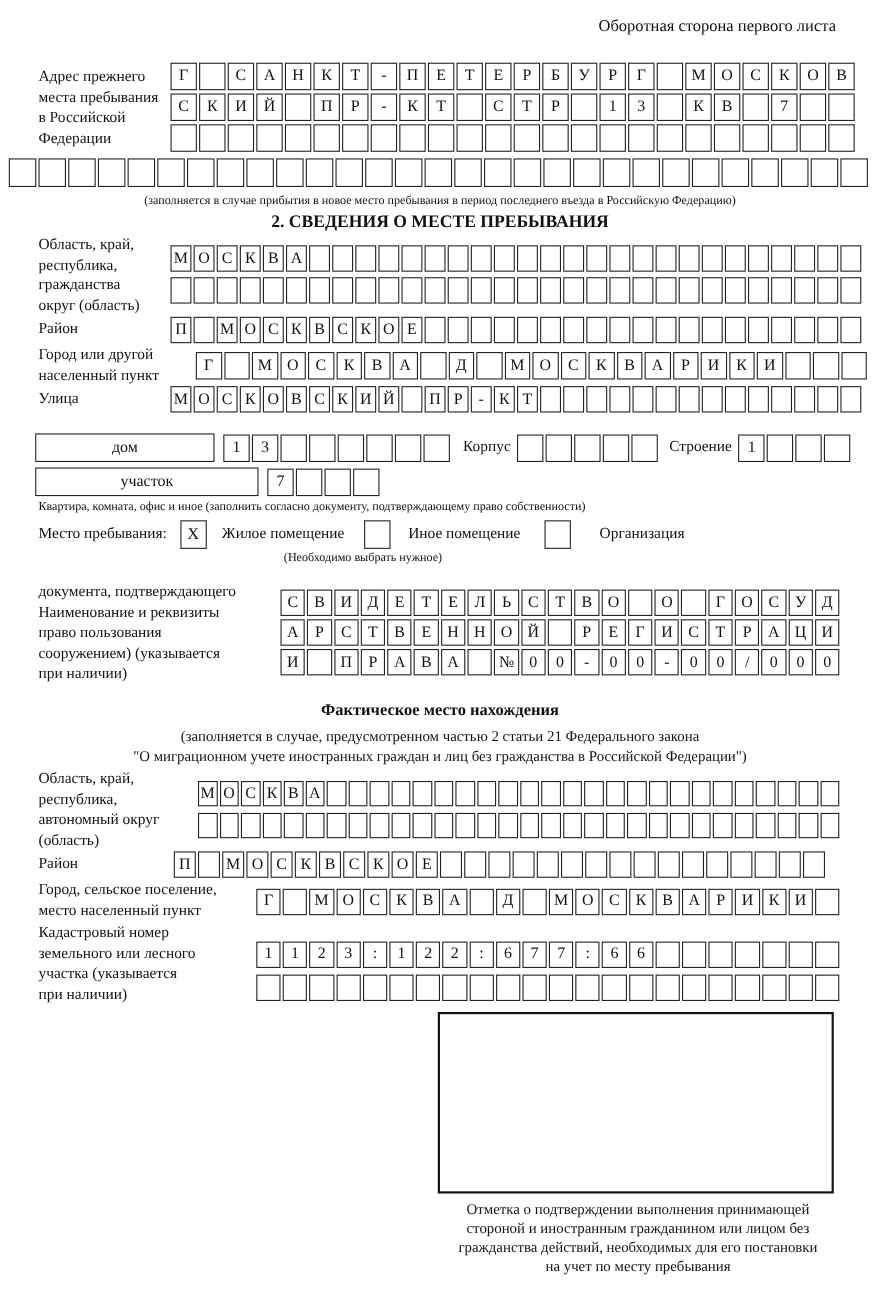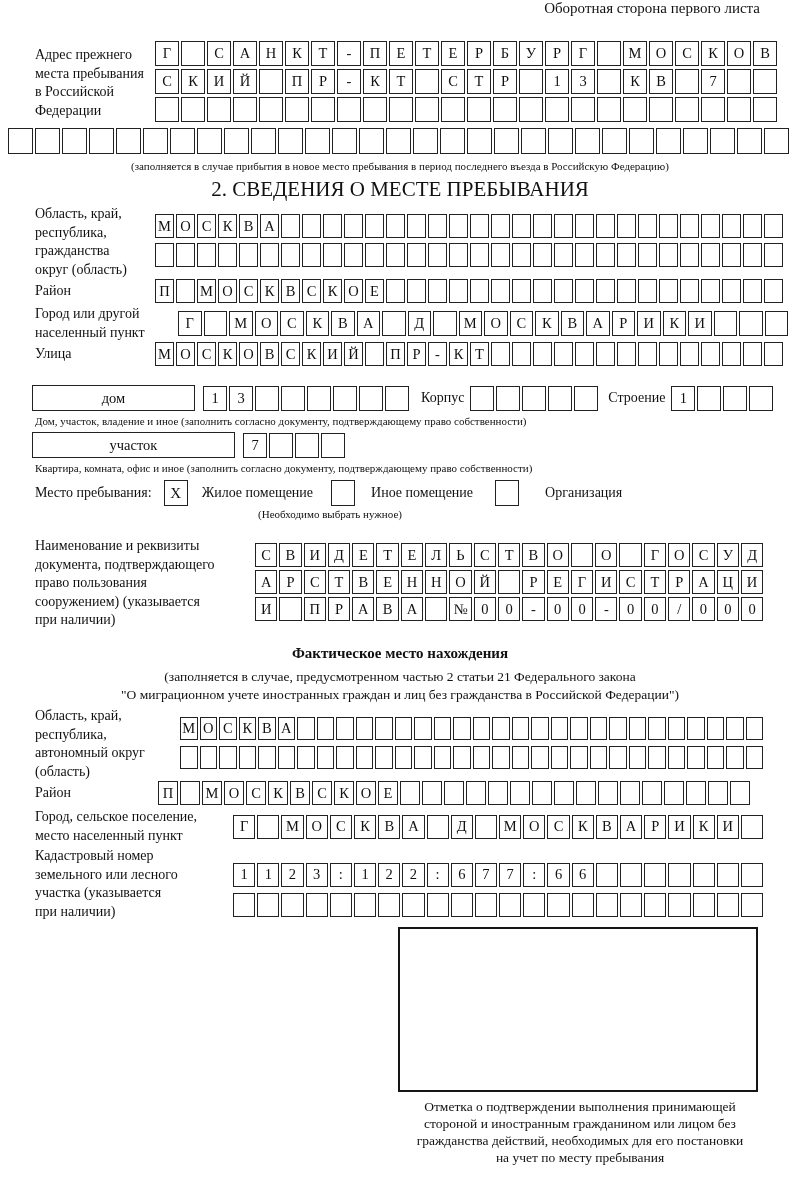--- a/index.html
+++ b/index.html
@@ -1,36 +1,36 @@
 <!DOCTYPE html>
 <html><head>
 <meta charset="utf-8">
 <style>
   *{box-sizing:border-box;margin:0;padding:0}
   html,body{background:#fff}
   body{width:800px;height:1180px;font-family:"Liberation Serif","DejaVu Serif",serif;color:#111;overflow:hidden}
-  .page{position:relative;width:800px;height:1180px;padding-top:0}
+  .page{position:relative;width:800px;height:1180px;padding-top:16px}
   .top-note{text-align:right;padding-right:40px;font-size:15px}
   .frow{display:flex;align-items:center}
   .label{font-size:14px;line-height:18.5px}
   .lbl-line{white-space:nowrap}
   .rows > .cells{margin-bottom:3px}
   .cells{display:flex}
   .cell{flex:0 0 auto;border:1.5px solid #222;margin-right:2px;display:flex;align-items:center;justify-content:center;font-size:14.5px;line-height:1;background:#fff}
   .p26 .cell{width:24px;height:25px}
   .p27 .cell{width:25px;height:26px}
   .p21 .cell{width:19px;height:24px}
   .p255 .cell{width:23.5px;height:25px}
   .p243 .cell{width:22.3px;height:24px}
   .p242 .cell{width:22.2px;height:24px}
   .p195 .cell{width:17.5px;height:23px}
   .p22 .cell{width:20px;height:24px}
   .caption{font-size:11px}
   .center{text-align:center}
-  .h2{font-size:21px;font-weight:normal;text-align:center;margin-top:5px}
+  .h2{font-size:16px;font-weight:bold;text-align:center;margin-top:5px}
   .h3{font-size:15px;font-weight:bold;text-align:center;margin-top:6px}
   .ml35{margin-left:35px}
   .w120{flex:0 0 120px}
   .w143{flex:0 0 143px}
   .w145{flex:0 0 145px}
   .w123{flex:0 0 123px}
   .w198{flex:0 0 198px}
   .w220{flex:0 0 220px}
   .typebox{border:1.5px solid #222;height:26px;display:flex;align-items:center;justify-content:center;font-size:14.5px}
   .dom-type{width:163px;margin-left:32px;margin-right:8px}
@@ -372,21 +372,20 @@
         <span class="cell"></span>
       </div>
     <div class="inline-lbl" style="margin-left:8px;margin-right:6px">Строение</div>
     <div class="cells p26">
         <span class="cell">1</span>
         <span class="cell"></span>
         <span class="cell"></span>
         <span class="cell"></span>
       </div>
   </div>
-  <div class="caption ml35" style="margin-top:4px">Дом, участок, владение и иное (заполнить согласно документу, подтверждающему право собственности)</div>
 
   <div class="frow" style="margin-top:5px">
     <div class="typebox kv-type">участок</div>
     <div class="cells p26">
         <span class="cell">7</span>
         <span class="cell"></span>
         <span class="cell"></span>
         <span class="cell"></span>
       </div>
   </div>
@@ -398,22 +397,22 @@
     <div class="inline-lbl" style="margin-left:12px">Жилое помещение</div>
     <span class="cell cb" style="margin-left:18px"></span>
     <div class="inline-lbl" style="margin-left:14px">Иное помещение</div>
     <span class="cell cb" style="margin-left:22px"></span>
     <div class="inline-lbl" style="margin-left:24px">Организация</div>
   </div>
   <div class="caption" style="margin-top:2px;width:660px;text-align:center">(Необходимо выбрать нужное)</div>
 
   <div class="frow" style="margin-top:8px;min-height:111px">
     <div class="label ml35 w220">
+      <div class="lbl-line">документа, подтверждающего</div>
       <div class="lbl-line">Наименование и реквизиты</div>
-      <div class="lbl-line">документа, подтверждающего</div>
       <div class="lbl-line">право пользования</div>
       <div class="lbl-line">сооружением) (указывается</div>
       <div class="lbl-line">при наличии)</div>
     </div>
     <div class="rows">
       <div class="cells p243">
           <span class="cell">С</span>
           <span class="cell">В</span>
           <span class="cell">И</span>
           <span class="cell">Д</span>

